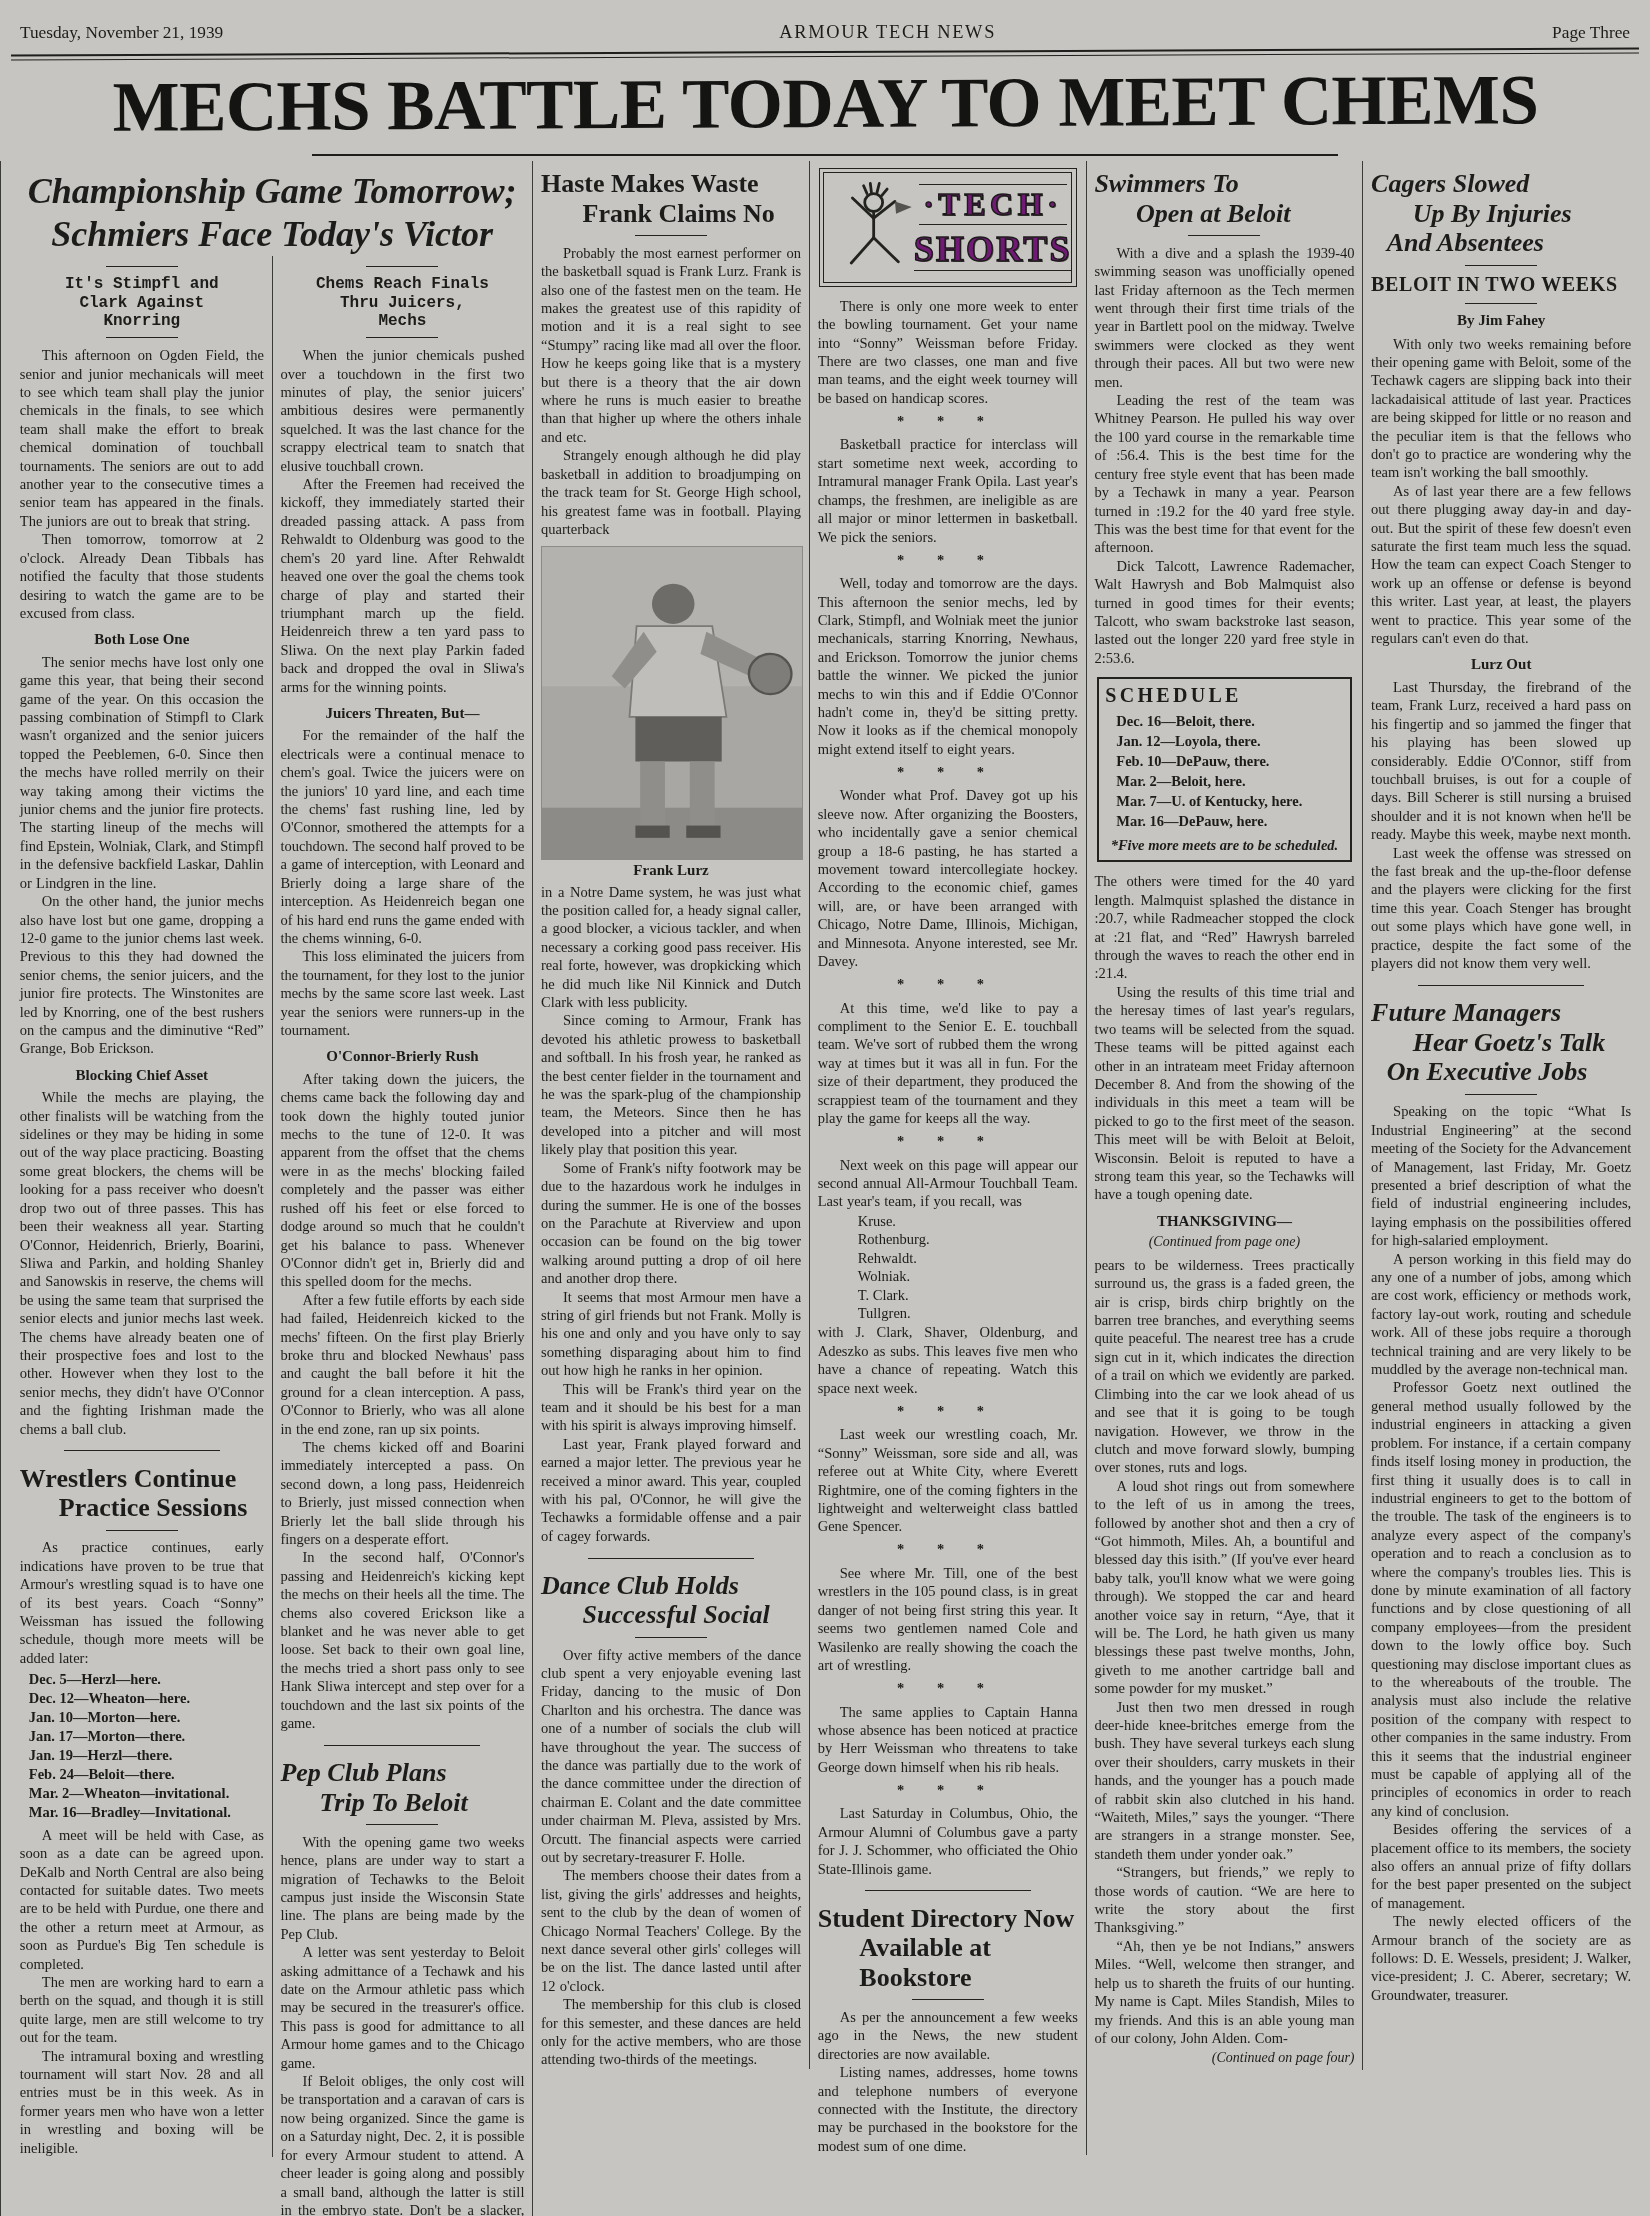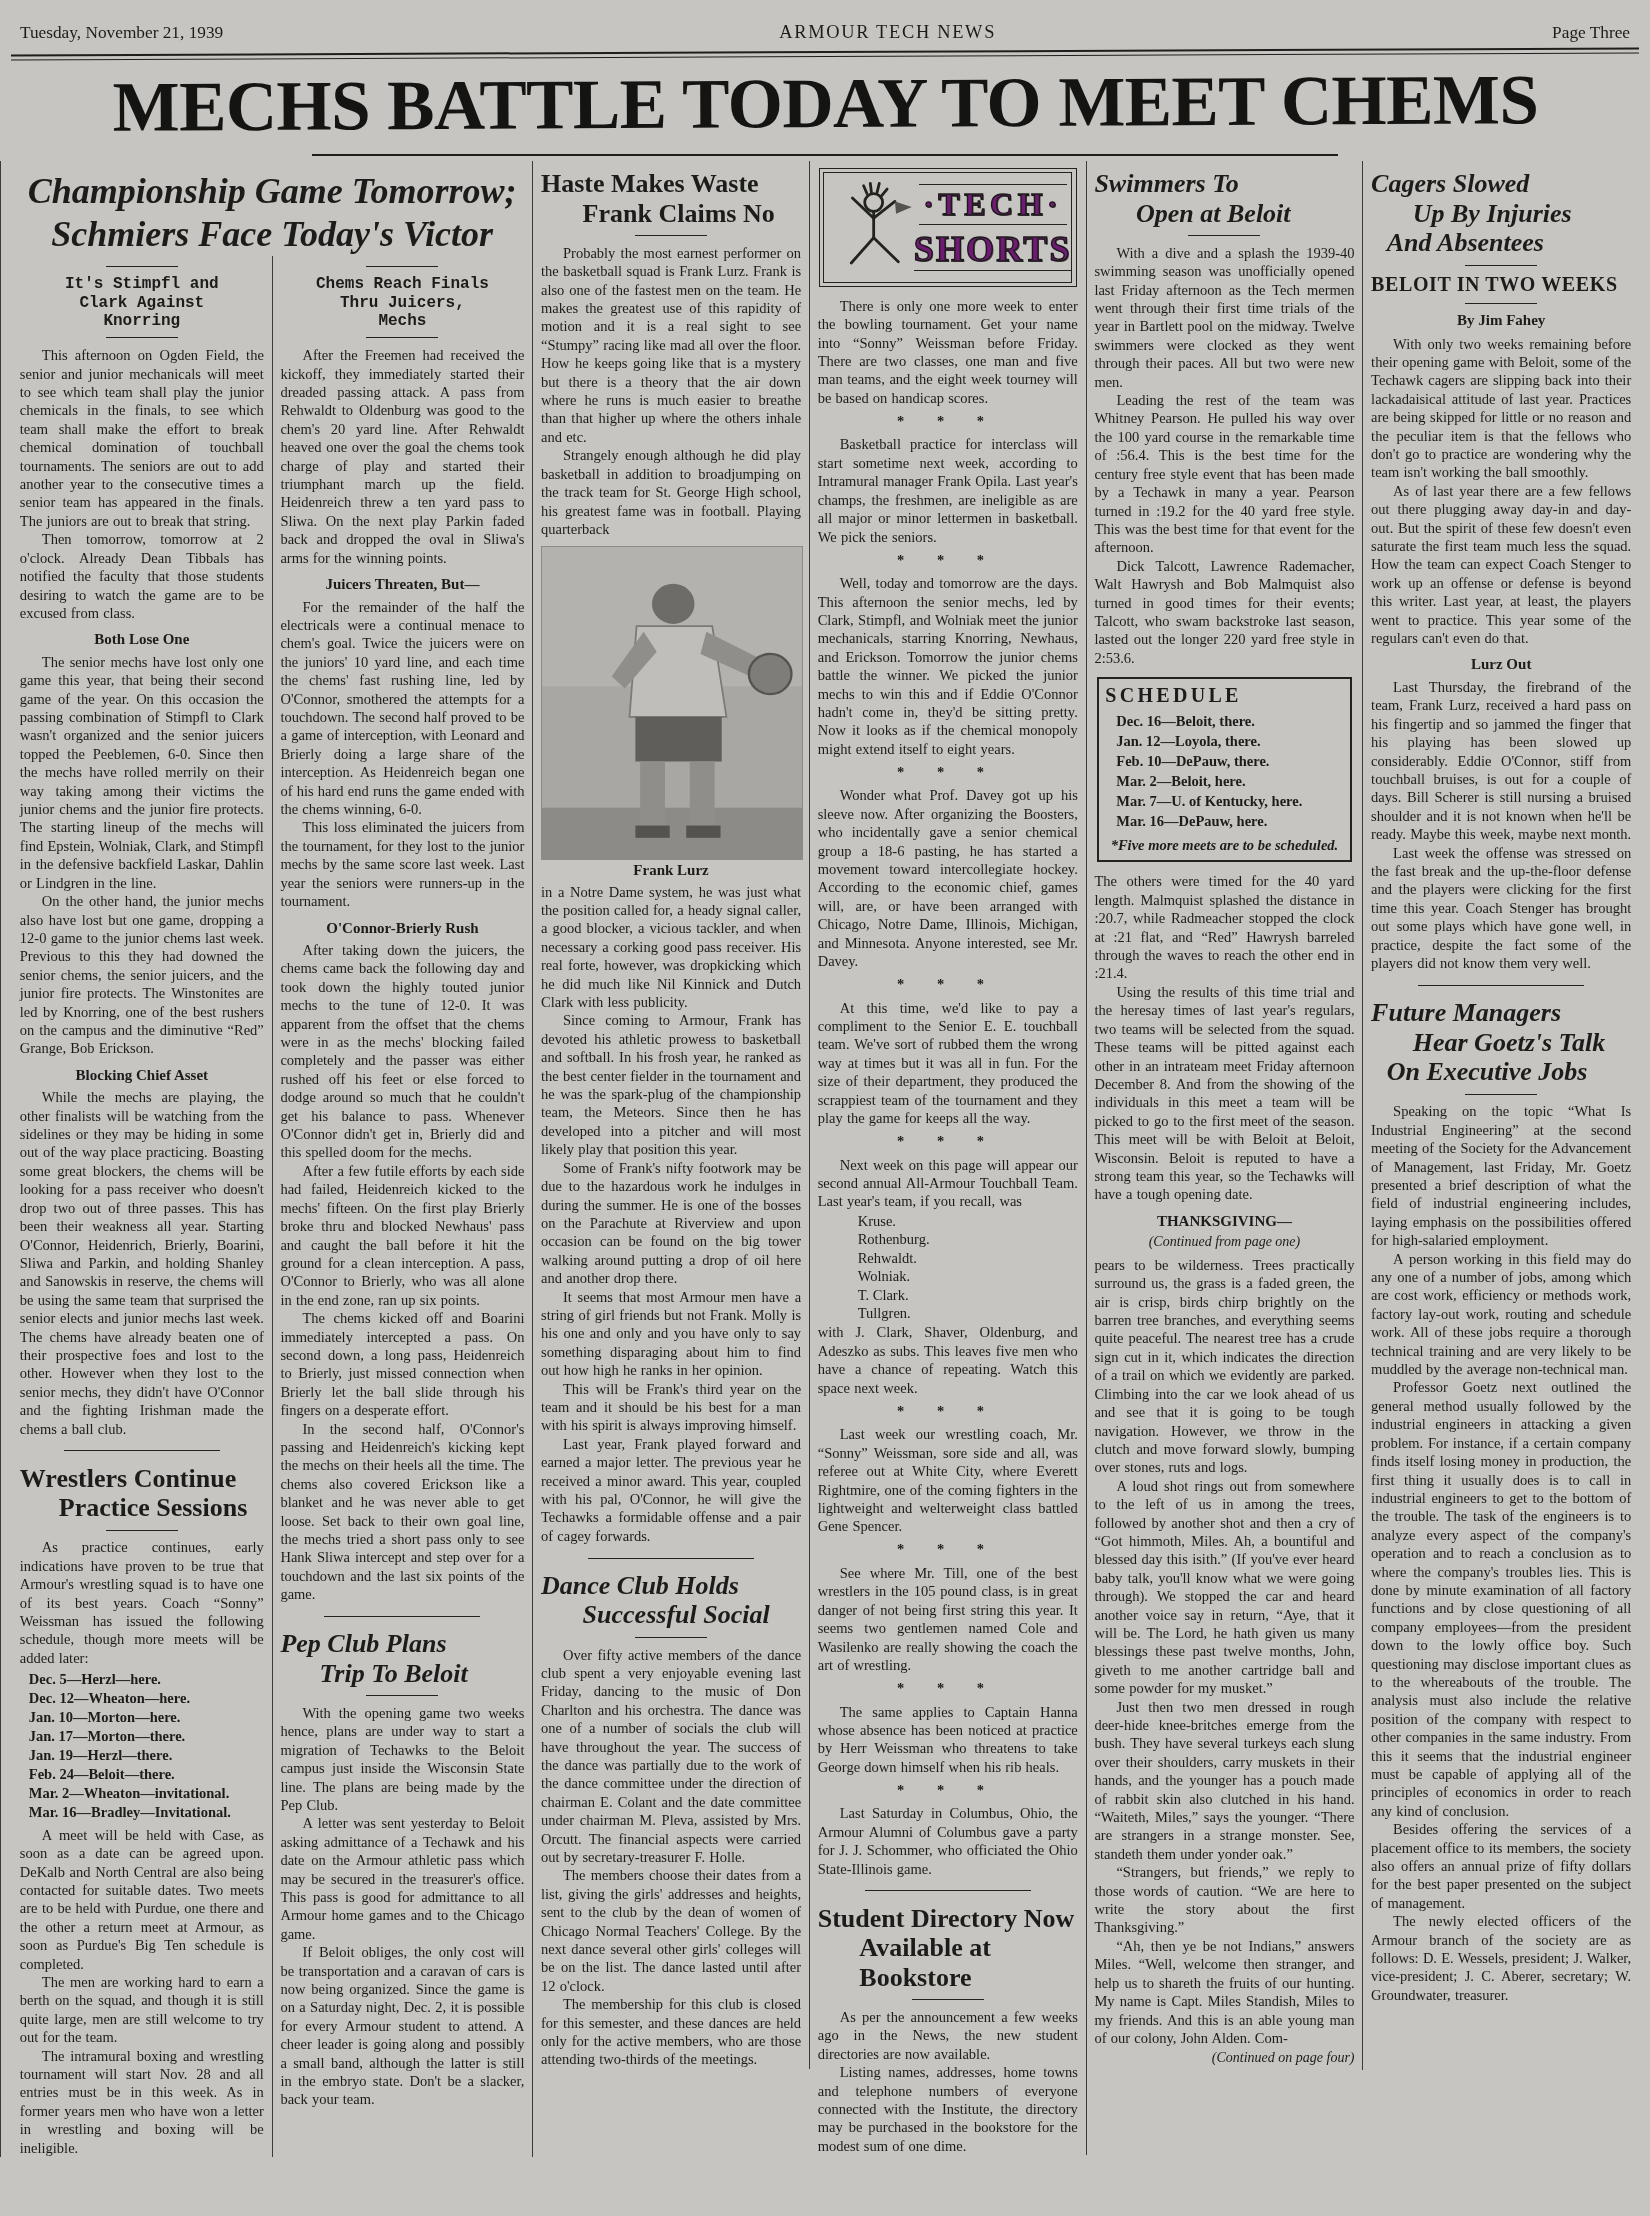--- a/index.html
+++ b/index.html
@@ -123,20 +123,21 @@
             <p class="para">The intramural boxing and wrestling tournament will start Nov. 28 and all entries must be in this week. As in former years men who have won a letter in wrestling and boxing will be ineligible.</p>
           </div>
         <div class="col colpair last-in-pair">
             <div class="shortrule"></div>
             <div class="subhead">
               <div class="sh-line sh-line-0">Chems Reach Finals</div>
               <div class="sh-line sh-line-1">Thru Juicers,</div>
               <div class="sh-line sh-line-2">Mechs</div>
             </div>
             <div class="shortrule"></div>
+            <p class="para">When the junior chemicals pushed over a touchdown in the first two minutes of play, the senior juicers' ambitious desires were permanently squelched. It was the last chance for the scrappy electrical team to snatch that elusive touchball crown.</p>
             <p class="para">After the Freemen had received the kickoff, they immediately started their dreaded passing attack. A pass from Rehwaldt to Oldenburg was good to the chem's 20 yard line. After Rehwaldt heaved one over the goal the chems took charge of play and started their triumphant march up the field. Heidenreich threw a ten yard pass to Sliwa. On the next play Parkin faded back and dropped the oval in Sliwa's arms for the winning points.</p>
             <div class="crosshead">Juicers Threaten, But—</div>
             <p class="para">For the remainder of the half the electricals were a continual menace to chem's goal. Twice the juicers were on the juniors' 10 yard line, and each time the chems' fast rushing line, led by O'Connor, smothered the attempts for a touchdown. The second half proved to be a game of interception, with Leonard and Brierly doing a large share of the interception. As Heidenreich began one of his hard end runs the game ended with the chems winning, 6-0.</p>
             <p class="para">This loss eliminated the juicers from the tournament, for they lost to the junior mechs by the same score last week. Last year the seniors were runners-up in the tournament.</p>
             <div class="crosshead">O'Connor-Brierly Rush</div>
             <p class="para">After taking down the juicers, the chems came back the following day and took down the highly touted junior mechs to the tune of 12-0. It was apparent from the offset that the chems were in as the mechs' blocking failed completely and the passer was either rushed off his feet or else forced to dodge around so much that he couldn't get his balance to pass. Whenever O'Connor didn't get in, Brierly did and this spelled doom for the mechs.</p>
             <p class="para">After a few futile efforts by each side had failed, Heidenreich kicked to the mechs' fifteen. On the first play Brierly broke thru and blocked Newhaus' pass and caught the ball before it hit the ground for a clean interception. A pass, O'Connor to Brierly, who was all alone in the end zone, ran up six points.</p>
             <p class="para">The chems kicked off and Boarini immediately intercepted a pass. On second down, a long pass, Heidenreich to Brierly, just missed connection when Brierly let the ball slide through his fingers on a desperate effort.</p>
             <p class="para">In the second half, O'Connor's passing and Heidenreich's kicking kept the mechs on their heels all the time. The chems also covered Erickson like a blanket and he was never able to get loose. Set back to their own goal line, the mechs tried a short pass only to see Hank Sliwa intercept and step over for a touchdown and the last six points of the game.</p>
             <div class="longrule"></div>

